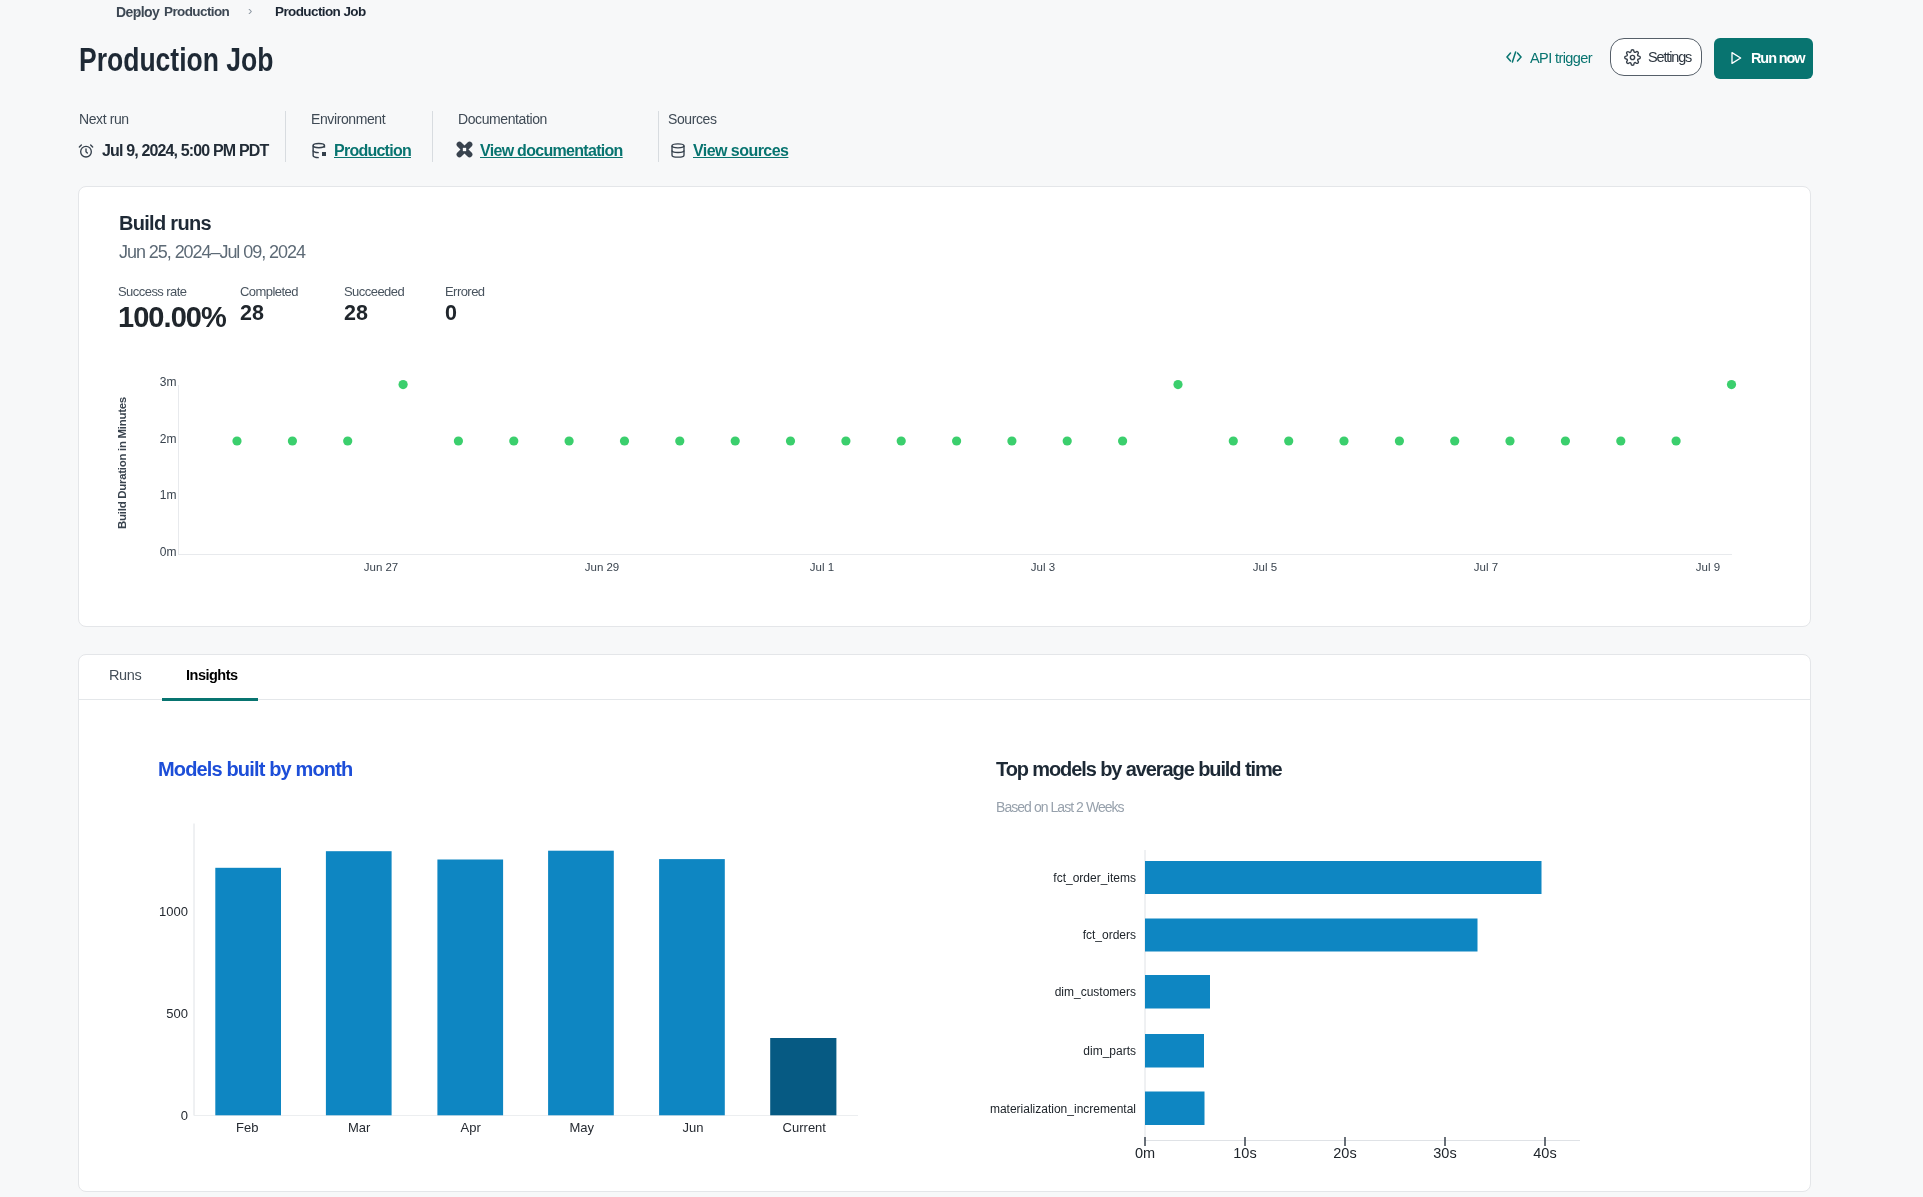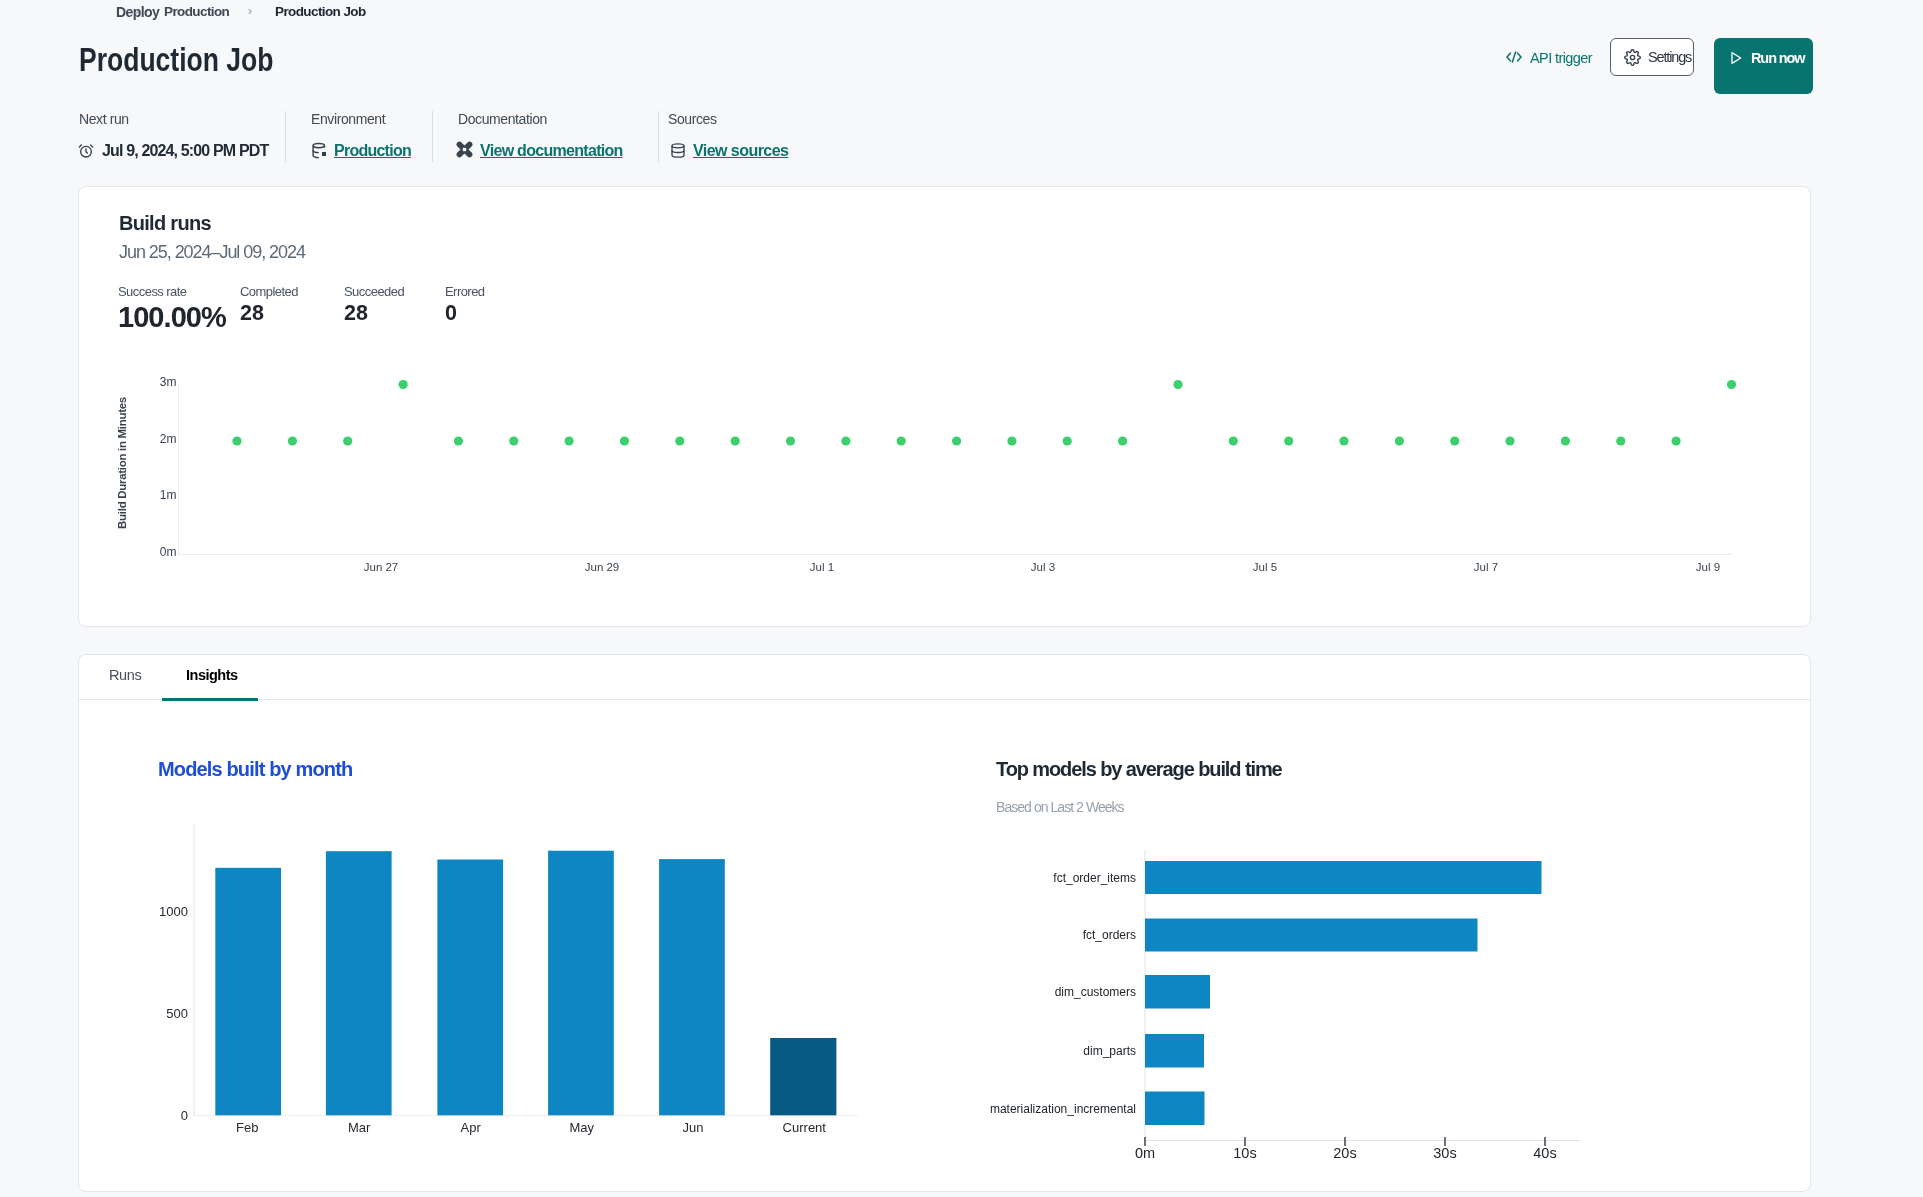--- a/index.html
+++ b/index.html
@@ -20,29 +20,29 @@
 
 <div class="abs" style="left:79px; top:40px; font-size:34px; font-weight:bold; color:#1e2935; transform:scaleX(0.78); transform-origin:0 0; white-space:nowrap;">Production Job</div>
 
 <div class="abs" style="left:1505px; top:48px; width:18px; height:18px;">
 <svg width="18" height="18" viewBox="0 0 18 18">
       <path d="M5.5 5 L2 9 L5.5 13 M12.5 5 L16 9 L12.5 13 M10.6 4 L7.4 14" stroke="#087470" stroke-width="1.5" fill="none" stroke-linecap="round"></path>
     </svg>
 </div>
 <div class="abs teal" style="left:1530px; top:50px; font-size:14.5px; letter-spacing:-0.6px;">API trigger</div>
 
-<div class="abs" style="left:1610px; top:38px; width:84px; height:38px; background:#fff; border:1px solid #565f69; border-radius:6px;">
+<div class="abs" style="left:1610px; top:38px; width:92px; height:38px; background:#fff; border:1px solid #565f69; border-radius:14px;">
   <svg class="abs" style="left:13px; top:10px;" width="17" height="17" viewBox="0 0 24 24" fill="none" stroke="#39424c" stroke-width="2" stroke-linecap="round" stroke-linejoin="round">
       <circle cx="12" cy="12" r="3"></circle>
       <path d="M19.4 15a1.65 1.65 0 0 0 .33 1.82l.06.06a2 2 0 0 1 0 2.83 2 2 0 0 1-2.83 0l-.06-.06a1.65 1.65 0 0 0-1.82-.33 1.65 1.65 0 0 0-1 1.51V21a2 2 0 0 1-2 2 2 2 0 0 1-2-2v-.09A1.65 1.65 0 0 0 9 19.4a1.65 1.65 0 0 0-1.82.33l-.06.06a2 2 0 0 1-2.83 0 2 2 0 0 1 0-2.83l.06-.06a1.65 1.65 0 0 0 .33-1.82 1.65 1.65 0 0 0-1.51-1H3a2 2 0 0 1-2-2 2 2 0 0 1 2-2h.09A1.65 1.65 0 0 0 4.6 9a1.65 1.65 0 0 0-.33-1.82l-.06-.06a2 2 0 0 1 0-2.83 2 2 0 0 1 2.83 0l.06.06a1.65 1.65 0 0 0 1.82.33H9a1.65 1.65 0 0 0 1-1.51V3a2 2 0 0 1 2-2 2 2 0 0 1 2 2v.09a1.65 1.65 0 0 0 1 1.51 1.65 1.65 0 0 0 1.82-.33l.06-.06a2 2 0 0 1 2.83 0 2 2 0 0 1 0 2.83l-.06.06a1.65 1.65 0 0 0-.33 1.82V9a1.65 1.65 0 0 0 1.51 1H21a2 2 0 0 1 2 2 2 2 0 0 1-2 2h-.09a1.65 1.65 0 0 0-1.51 1z"></path>
     </svg>
   <div class="abs" style="left:37px; top:10px; font-size:14.5px; color:#2c353f; letter-spacing:-1.15px;">Settings</div>
 </div>
 
-<div class="abs" style="left:1714px; top:38px; width:99px; height:56px; background:#087470; border-radius:6px;">
+<div class="abs" style="left:1714px; top:38px; width:99px; height:41px; background:#087470; border-radius:6px;">
   <svg class="abs" style="left:14px; top:12px;" width="16" height="16" viewBox="0 0 24 24" fill="none" stroke="#fff" stroke-width="2" stroke-linejoin="round">
       <path d="M6 4 L19 12 L6 20 Z"></path>
     </svg>
   <div class="abs" style="left:37px; top:12px; font-size:14.5px; color:#fff; font-weight:bold; letter-spacing:-1.1px; white-space:nowrap;">Run now</div>
 </div>
 
 <div class="abs" style="left:79px; top:111px; font-size:14px; color:#3f4a55; letter-spacing:-0.4px;">Next run</div>
 <svg class="abs" style="left:78px; top:143px;" width="16" height="16" viewBox="0 0 24 24" fill="none" stroke="#343f4b" stroke-width="2" stroke-linecap="round">
     <circle cx="12" cy="13" r="8"></circle>
     <path d="M12 9v4l2 2"></path>

